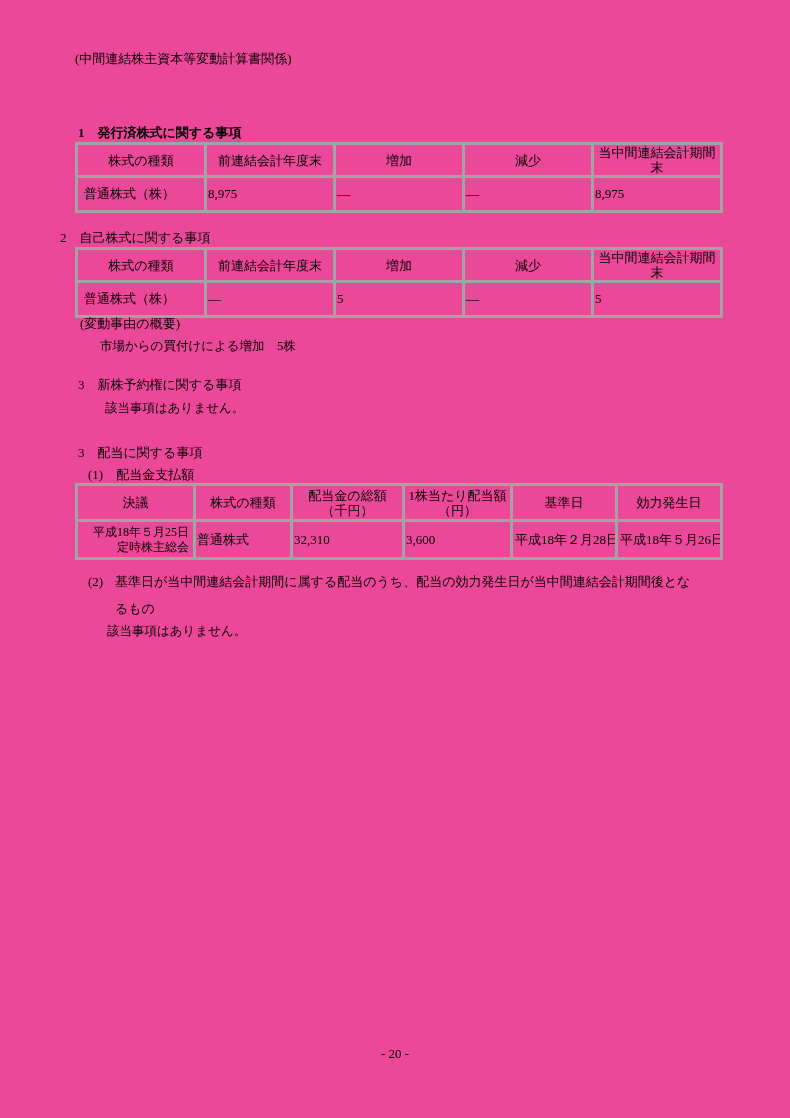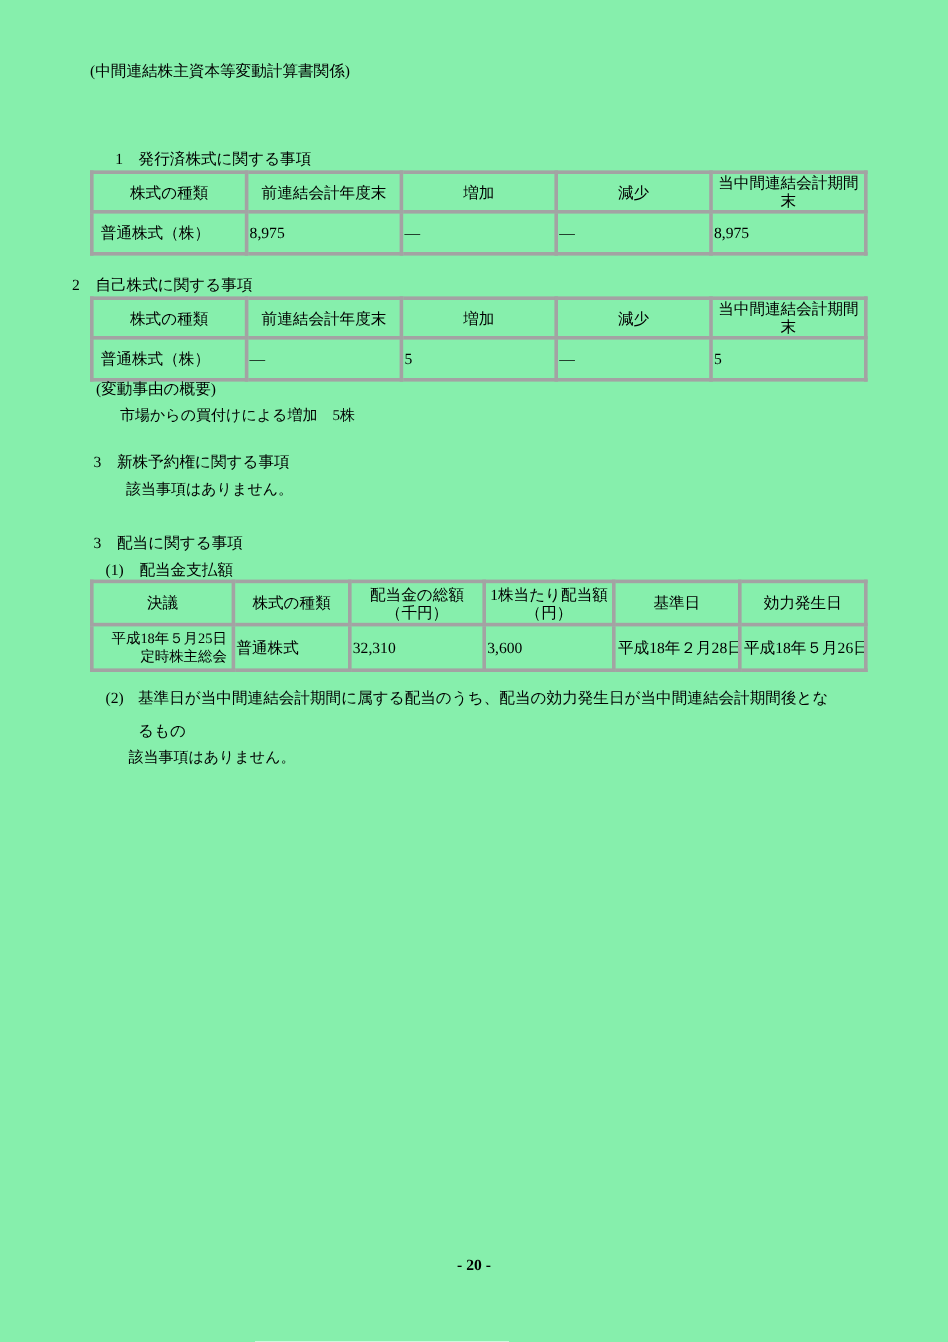--- a/index.html
+++ b/index.html
@@ -1,19 +1,19 @@
 <!DOCTYPE html>
 <html><head>
 <meta charset="utf-8">
 <style>
   html,body { margin:0; padding:0; background:#ffffff; }
   .page {
     position:relative;
     width:790px; height:1118px;
-    background:#86efac;
+    background:#ec4899;
     color:#000000;
     font-family:"Liberation Serif","DejaVu Serif",serif;
     font-size:13px;
     overflow:hidden;
   }
   .abs { position:absolute; white-space:nowrap; }
 
   table { border-collapse:collapse; table-layout:fixed; }
   th, td { border:3px solid #a3a3a3; font-weight:normal; overflow:hidden; }
   th { text-align:center; font-size:13px; padding:0 2px; line-height:15px; white-space:pre-line; }
@@ -41,21 +41,21 @@
   .footer { position:absolute; left:0; right:0; text-align:center; font-size:13px; }
 </style>
 </head>
 <body>
 
 <div class="page">
 
   <div class="abs" style="left:75px; top:50px;">(中間連結株主資本等変動計算書関係)</div>
 
 
-  <div class="abs" style="left:96px; top:124px;">1　発行済株式に関する事項</div>
+  <div class="abs" style="left:78px; top:124px;font-weight:bold;">1　発行済株式に関する事項</div>
 
   <table class="share-table abs" style="left:75px; top:142px;">
     <colgroup>
         <col>
         <col>
         <col>
         <col>
         <col>
       </colgroup>
     <thead>
@@ -151,15 +151,15 @@
     </tbody>
   </table>
 
   <div class="abs para2" style="left:88px; top:568px;">
     <span class="lbl" style="line-height:27px;">(2)</span>
     <span class="txt">基準日が当中間連結会計期間に属する配当のうち、配当の効力発生日が当中間連結会計期間後とな
 るもの</span>
   </div>
   <div class="abs note" style="left:107px; top:623px;">該当事項はありません。</div>
 
-  <div class="footer" style="top:1046px;font-weight:bold;">- 20 -</div>
+  <div class="footer" style="top:1046px;">- 20 -</div>
 
 </div>
 
 </body></html>

